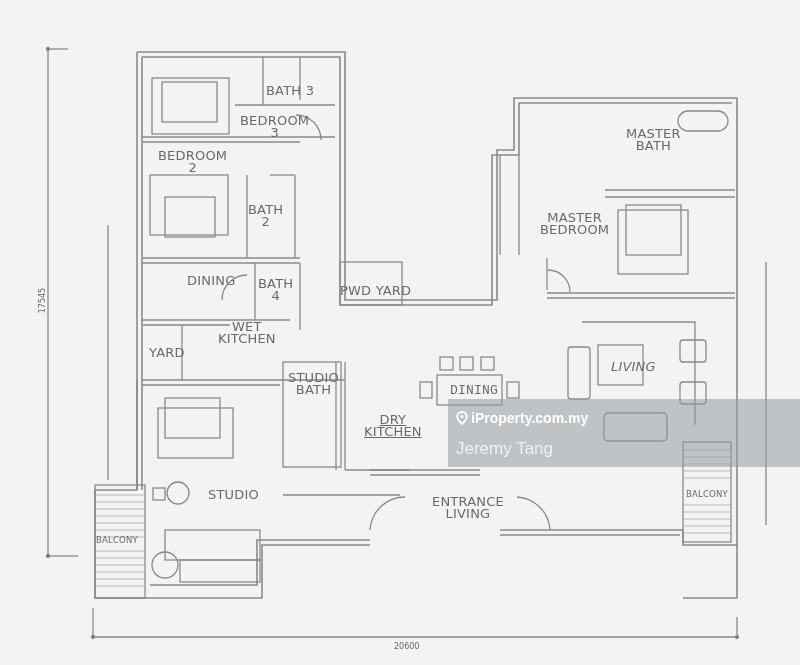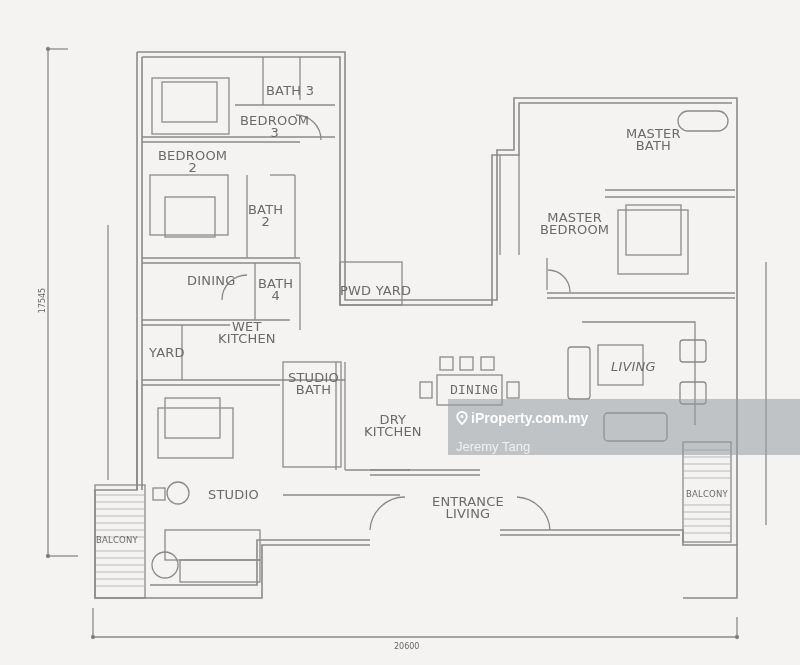--- a/index.html
+++ b/index.html
@@ -1,24 +1,24 @@
 <!DOCTYPE html>
 <html><head>
 <meta charset="utf-8">
 <style>
   html,body{margin:0;padding:0;background:#f4f3f1;}
   body{width:800px;height:665px;position:relative;overflow:hidden;font-family:"Liberation Sans",sans-serif;}
   #plan{position:absolute;left:0;top:0;width:800px;height:665px;}
   .room-label{position:absolute;font-family:"DejaVu Sans",sans-serif;font-size:13px;color:#6a6a6a;text-align:center;line-height:12px;letter-spacing:0.2px;white-space:nowrap;}
   .dim{position:absolute;font-family:"DejaVu Sans",sans-serif;font-size:8px;color:#666;}
   .dim-v{transform:rotate(-90deg);transform-origin:center;}
-  .watermark{position:absolute;left:448px;top:399px;width:352px;height:56px;background:rgba(150,155,160,0.55);}
+  .watermark{position:absolute;left:448px;top:399px;width:352px;height:68px;background:rgba(150,155,160,0.55);}
   .wm-brand{position:absolute;left:8px;top:11px;color:#ffffff;font-size:14px;font-weight:bold;display:flex;align-items:center;gap:3px;}
   .wm-brand svg{width:12px;height:14px;}
-  .wm-agent{position:absolute;left:8px;top:40px;color:#f0f0f0;font-size:13px;}
+  .wm-agent{position:absolute;left:8px;top:40px;color:#f0f0f0;font-size:17px;}
 </style>
 </head>
 <body>
 
 <svg id="plan" viewBox="0 0 800 665" xmlns="http://www.w3.org/2000/svg">
   <g fill="none" stroke="#8a8a8a" stroke-width="1.3">
 
     <g>
       <line x1="48" y1="49" x2="48" y2="556"></line>
       <line x1="46" y1="49" x2="68" y2="49"></line>
@@ -173,21 +173,21 @@
 2</div>
 <div class="room-label" style="left:187px;top:275px;">DINING</div>
 <div class="room-label" style="left:258px;top:278px;white-space:pre;">BATH
 4</div>
 <div class="room-label" style="left:340px;top:285px;">PWD YARD</div>
 <div class="room-label" style="left:149px;top:347px;">YARD</div>
 <div class="room-label" style="left:218px;top:321px;white-space:pre;">WET
 KITCHEN</div>
 <div class="room-label" style="left:288px;top:372px;white-space:pre;">STUDIO
 BATH</div>
-<div class="room-label" style="left:364px;top:414px;white-space:pre;">DRY
+<div class="room-label" style="left:364px;top:414px;white-space:pre;text-decoration:underline;">DRY
 KITCHEN</div>
 <div class="room-label" style="left:450px;top:385px;font-family:Liberation Mono, monospace;">DINING</div>
 <div class="room-label" style="left:208px;top:489px;">STUDIO</div>
 <div class="room-label" style="left:432px;top:496px;white-space:pre;">ENTRANCE
 LIVING</div>
 <div class="room-label" style="left:96px;top:534px;font-size:8.5px;">BALCONY</div>
 <div class="room-label" style="left:686px;top:488px;font-size:8.5px;">BALCONY</div>
 <div class="room-label" style="left:626px;top:128px;white-space:pre;">MASTER
 BATH</div>
 <div class="room-label" style="left:540px;top:212px;white-space:pre;">MASTER

